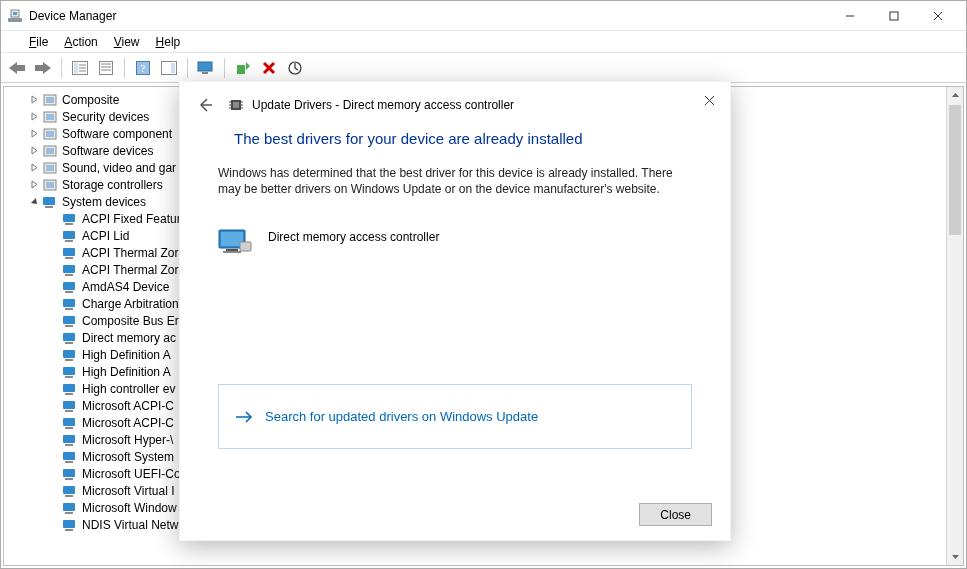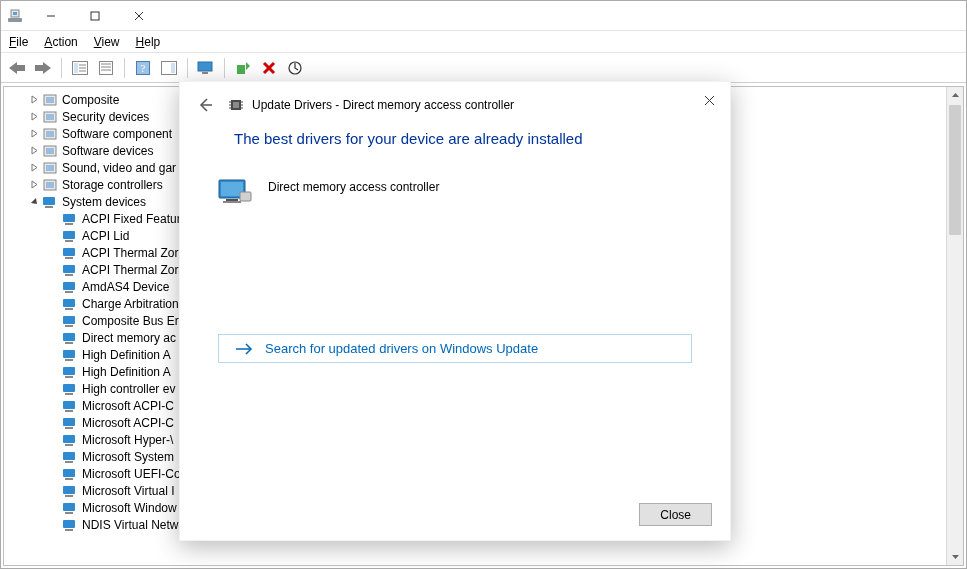--- a/index.html
+++ b/index.html
@@ -3,21 +3,21 @@
 <meta charset="utf-8">
 <style>
   * { box-sizing: border-box; }
   html, body { margin:0; padding:0; font-family: "Segoe UI", Tahoma, sans-serif; font-size: 12px; color:#000; background:#fff; }
   .window { width:967px; height:569px; border:1px solid #aaa; display:flex; flex-direction:column; position:relative; background:#fff; }
   .titlebar { height:30px; display:flex; align-items:center; padding:0 6px; border-bottom:1px solid #e5e5e5; background:#fff; }
   .title-icon { width:16px; height:16px; margin-right:6px; display:inline-flex; align-items:center; justify-content:center;}
   .title-text { flex:1; font-size:12px; }
   .wincontrols { display:flex; }
   .winbtn { width:44px; height:28px; display:flex; align-items:center; justify-content:center; color:#333; }
-  .menubar { height:22px; display:flex; align-items:center; padding:0 0; border-bottom:1px solid #e5e5e5; }
+  .menubar { height:22px; display:flex; align-items:center; padding:0 20px; border-bottom:1px solid #e5e5e5; }
   .menuitem { padding:2px 8px; }
   .menuitem .u { text-decoration: underline; }
   .toolbar { height:30px; display:flex; align-items:center; padding:0 4px; border-bottom:1px solid #d0d0d0; gap:2px; }
   .tbtn { width:24px; height:24px; display:flex; align-items:center; justify-content:center; border:1px solid transparent; }
   .tsep { width:1px; height:20px; background:#d0d0d0; margin:0 4px; }
   .body { flex:1; display:flex; border-top:1px solid #fff; position:relative; overflow:hidden;}
   .tree-wrap { flex:1; display:flex; border:1px solid #bfbfbf; margin:2px; position:relative; }
   .tree { flex:1; overflow:hidden; padding:4px 0 4px 0; position:relative;}
   .treenode { display:flex; align-items:center; height:17px; white-space:nowrap; padding-left:0px;}
   .tw { display:inline-flex; width:16px; height:16px; align-items:center; justify-content:center; color:#666; }
@@ -33,40 +33,41 @@
   .dlg-back { width:22px; height:22px; display:flex; align-items:center; justify-content:center; margin-right:12px; color:#555;}
   .dlg-devicon { width:16px; height:16px; margin-right:8px; display:inline-flex; align-items:center; justify-content:center;}
   .dlg-title { font-size:12px; }
   .dlg-close { position:absolute; top:4px; right:6px; width:30px; height:28px; display:flex; align-items:center; justify-content:center; color:#333;}
   .dlg-body { padding: 2px 38px 0 38px; }
   .dlg-heading { color:#003399; font-size:15px; margin: 0 0 18px 16px; font-weight:400; }
   .dlg-para { font-size:12px; line-height:1.35; margin:0 0 18px 0; color:#222; }
   .dev-row { display:flex; align-items:flex-start; gap:16px;margin-top:31px; }
   .dev-big-icon { width:34px; height:30px; flex:0 0 auto; }
   .dev-name { font-size:12px; padding-top:2px;}
-  .link-box { margin-top:126px; border:1px solid #b9d8ed; padding:6px 16px; display:flex; align-items:center; gap:12px; color:#0067b8; font-size:13px;}
+  .link-box { margin-top:126px; border:1px solid #b9d8ed; padding:24px 16px; display:flex; align-items:center; gap:12px; color:#0067b8; font-size:13px;}
   .link-box svg { flex:0 0 auto;}
   .dlg-footer { position:absolute; right:18px; bottom:14px; }
   .closebtn { min-width:68px; height:23px; border:1px solid #adadad; background:#e1e1e1; font-size:12px; padding:0 20px; cursor:pointer;}
   
   .dev-chip svg { width:16px; height:16px; }
 </style>
 </head>
 <body>
 
 <div class="window">
 
   <div class="titlebar">
     <span class="title-icon">
       <svg viewBox="0 0 16 16" width="16" height="16">
           <rect x="1" y="10" width="14" height="4" fill="#8b959e" rx="1"></rect>
           <rect x="4" y="2" width="8" height="7" fill="#e6e6e6" stroke="#888"></rect>
           <rect x="6" y="4" width="4" height="3" fill="#5aa0d8"></rect>
         </svg>
     </span>
+    <span class="title-text">Device Manager</span>
     <div class="wincontrols">
       <div class="winbtn">
           <svg width="10" height="10" viewBox="0 0 10 10">
             <line x1="1" y1="5" x2="9" y2="5" stroke="#333" stroke-width="1"></line>
           </svg>
         </div>
       <div class="winbtn">
           <svg width="10" height="10" viewBox="0 0 10 10">
             <rect x="1" y="1" width="8" height="8" fill="none" stroke="#333" stroke-width="1"></rect>
           </svg>
@@ -470,20 +471,21 @@
       <div class="dlg-close">
         <svg width="11" height="11" viewBox="0 0 11 11">
             <line x1="1" y1="1" x2="10" y2="10" stroke="currentColor"></line>
             <line x1="10" y1="1" x2="1" y2="10" stroke="currentColor"></line>
           </svg>
       </div>
     </div>
 
     <div class="dlg-body">
       <h2 class="dlg-heading">The best drivers for your device are already installed</h2>
+      <p class="dlg-para">Windows has determined that the best driver for this device is already installed. There may be better drivers on Windows Update or on the device manufacturer's website.</p>
 
       <div class="dev-row">
         <div class="dev-big-icon">
           <svg viewBox="0 0 34 30" width="34" height="30">
             <rect x="1" y="2" width="26" height="18" rx="1" fill="#2f8ad0" stroke="#1e5a8a"></rect>
             <rect x="3" y="4" width="22" height="14" fill="#5dade2"></rect>
             <rect x="8" y="21" width="12" height="2" fill="#555"></rect>
             <rect x="5" y="23" width="18" height="2" fill="#888"></rect>
             <rect x="22" y="14" width="11" height="9" rx="1" fill="#d0d0d0" stroke="#888"></rect>
           </svg>

